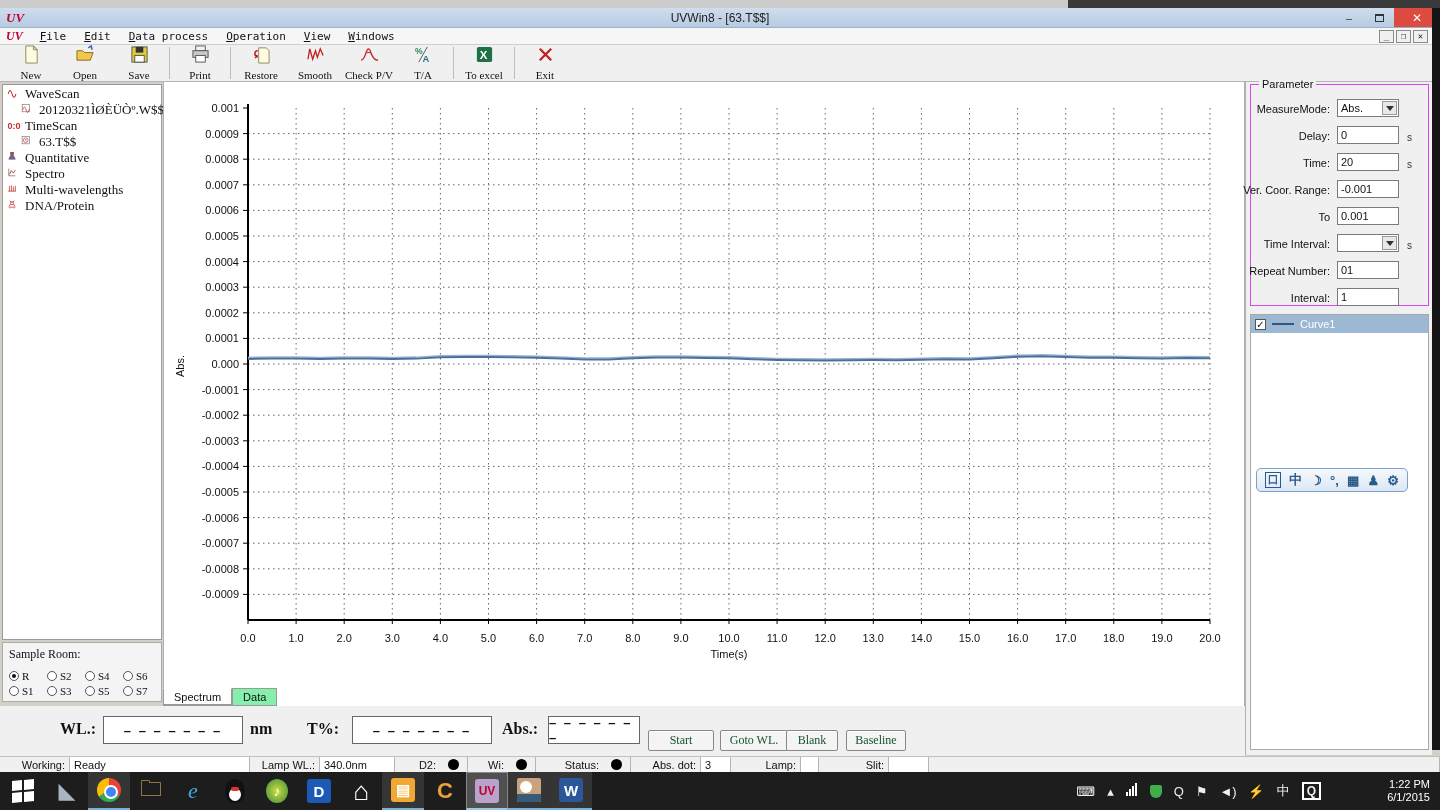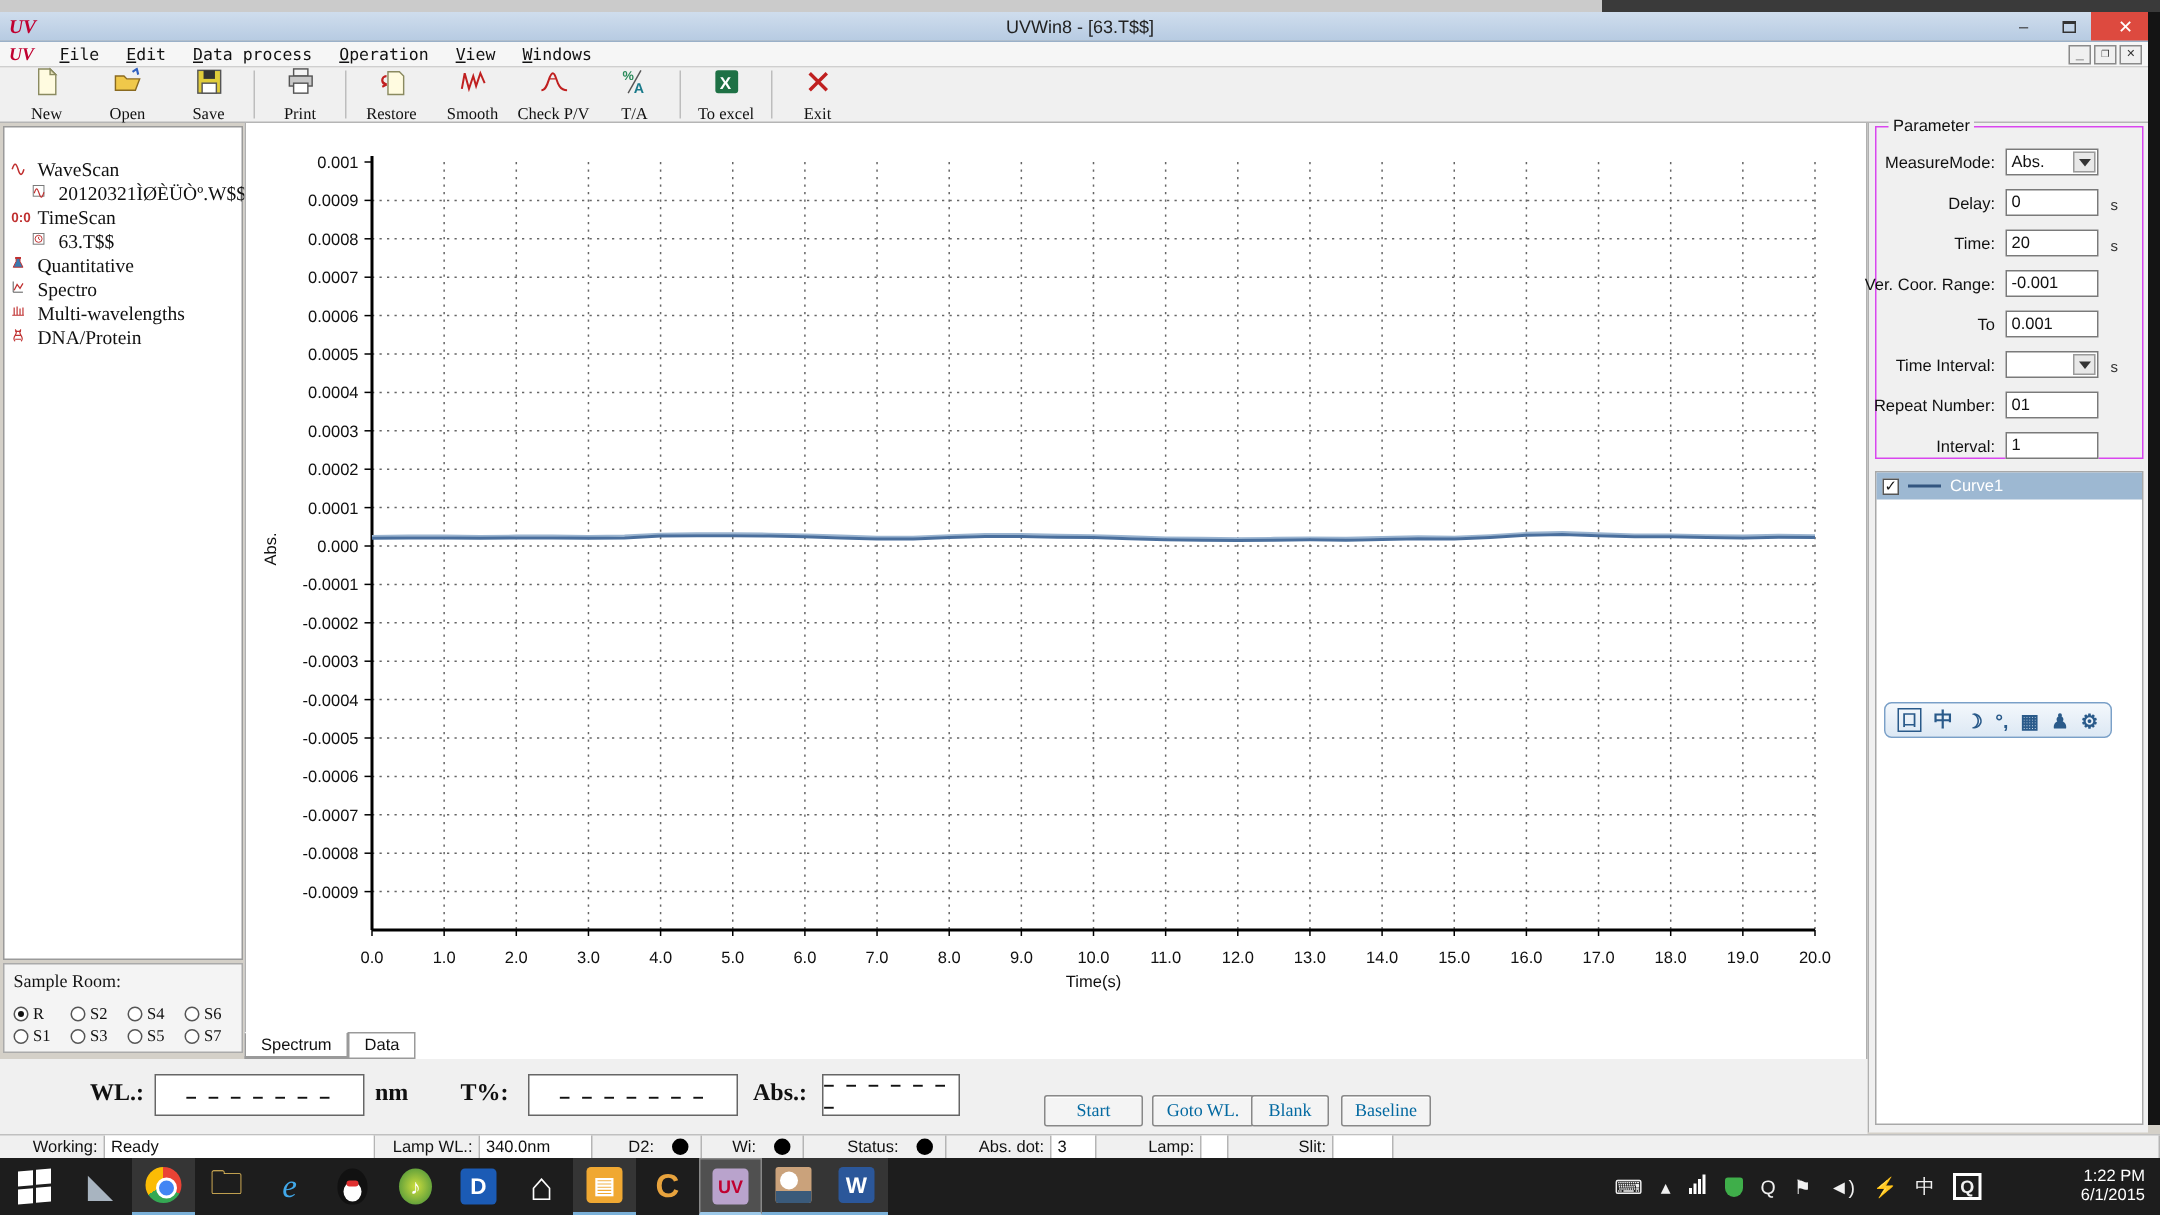--- a/index.html
+++ b/index.html
@@ -40,21 +40,21 @@
     border-bottom:1px solid #b5b5b5; display:flex; align-items:stretch; padding-left:4px; }
   .tb-btn { width:54px; display:flex; flex-direction:column; align-items:center;
     justify-content:center; gap:1px; }
   .tb-btn svg { width:19px; height:19px; }
   .tb-label { font-family:"Liberation Serif",serif; font-size:11px; color:#111; white-space:nowrap; }
   .tb-sep { width:1px; background:#bdbdbd; margin:2px 3px; }
 
   
   #tree-box { position:absolute; left:2px; top:84px; width:160px; height:556px; background:#fff;
     border:1px solid #9a9a9a; font-family:"Liberation Serif",serif; font-size:13px; color:#111;
-    padding-top:20px; }
+    padding-top:1px; }
   .tree-row { display:flex; align-items:center; height:16px; gap:4px; padding-left:4px; white-space:nowrap; }
   .tree-row.lvl1 { padding-left:18px; }
   .tree-ico { width:14px; height:13px; flex:0 0 14px; display:flex; align-items:center; justify-content:center; }
   .tree-ico svg { width:14px; height:13px; }
   .timescan-num { font-family:"Liberation Sans",sans-serif; font-size:9px; font-weight:bold; color:#c03030; }
 
   #sample-room { position:absolute; left:2px; top:642px; width:160px; height:60px;
     border:1px solid #aaa; background:#f4f4f4; font-family:"Liberation Serif",serif;
     font-size:12px; color:#111; padding:4px 6px; }
   #sr-grid { display:grid; grid-template-rows:15px 15px; grid-auto-flow:column; margin-top:6px; column-gap:6px; }
@@ -62,21 +62,21 @@
   .radio { width:10px; height:10px; border-radius:50%; border:1px solid #555; background:#fff;
     display:inline-flex; align-items:center; justify-content:center; }
   .radio.sel::after { content:""; width:4px; height:4px; border-radius:50%; background:#111; }
 
   
   #chart-panel { position:absolute; left:163px; top:82px; width:1082px; height:624px;
     background:#fff; border-left:1px solid #b0b0b0; border-right:1px solid #b0b0b0; }
   #chart-svg { position:absolute; left:0; top:2px; }
   #tab-row { position:absolute; left:163px; top:688px; height:18px; display:flex;
     font-family:"Liberation Sans",sans-serif; font-size:11px; color:#111; }
-  .tab { padding:2px 10px 2px; border:1px solid #9a9a9a; background:#ffffff; }
+  .tab { padding:2px 10px 2px; border:1px solid #9a9a9a; background:#86efac; }
   .tab.active { background:#fff; border-top:1px solid #fff; border-bottom:2px solid #9a9a9a; }
 
   
   #right-panel { position:absolute; left:1245px; top:82px; width:187px; height:673px; background:#f0f0f0;
     border-left:1px solid #b0b0b0; }
   #param-box { position:absolute; left:4px; top:2px; width:179px; height:222px;
     border:1px solid #d946ef; background:#f0f0f0; }
   #param-legend { position:absolute; left:8px; top:-7px; background:#f0f0f0; padding:0 3px;
     font-size:11px; color:#111; }
   .param-row { position:relative; height:27px; }
@@ -105,22 +105,22 @@
   .ime-ico.first { border:1px solid #2a5a8a; font-size:10px; padding:0 2px; }
 
   
   #bottom-bar { position:absolute; left:0; top:706px; width:1245px; height:50px; background:#f0f0f0; }
   .ro-label { position:absolute; top:14px; font-family:"Liberation Serif",serif; font-weight:bold;
     font-size:16px; color:#111; }
   .ro-box { position:absolute; top:10px; height:28px; background:#fff; border:1px solid #666;
     display:flex; align-items:center; justify-content:center;
     font-weight:bold; font-size:13px; letter-spacing:2px; color:#111; }
   .act-btn { position:absolute; top:24px; height:21px; background:#f4f4f4; border:1px solid #888;
-    border-radius:2px; font-family:"Liberation Serif",serif; font-size:12px; color:#0369a1;
-    display:flex; align-items:center; justify-content:center; box-shadow:inset 0 1px 0 #fff;margin-left:48px; }
+    border-radius:2px; font-family:"Liberation Serif",serif; font-size:12px; color:#14532d;
+    display:flex; align-items:center; justify-content:center; box-shadow:inset 0 1px 0 #fff; }
 
   
   #status-bar { position:absolute; left:0; top:756px; width:1440px; height:16px; background:#f0f0f0;
     border-top:1px solid #c0c0c0; display:flex; font-size:11px; color:#111; }
   .st-cell { border-right:1px solid #b5b5b5; display:flex; align-items:center; }
   .st-label { padding:0 4px; white-space:nowrap; margin-left:auto; }
   .st-value { background:#fff; border-left:1px solid #b5b5b5; height:100%; display:flex;
     align-items:center; padding:0 4px; white-space:nowrap; }
   .st-dot { width:11px; height:11px; border-radius:50%; background:#000; margin:0 8px; }
 

